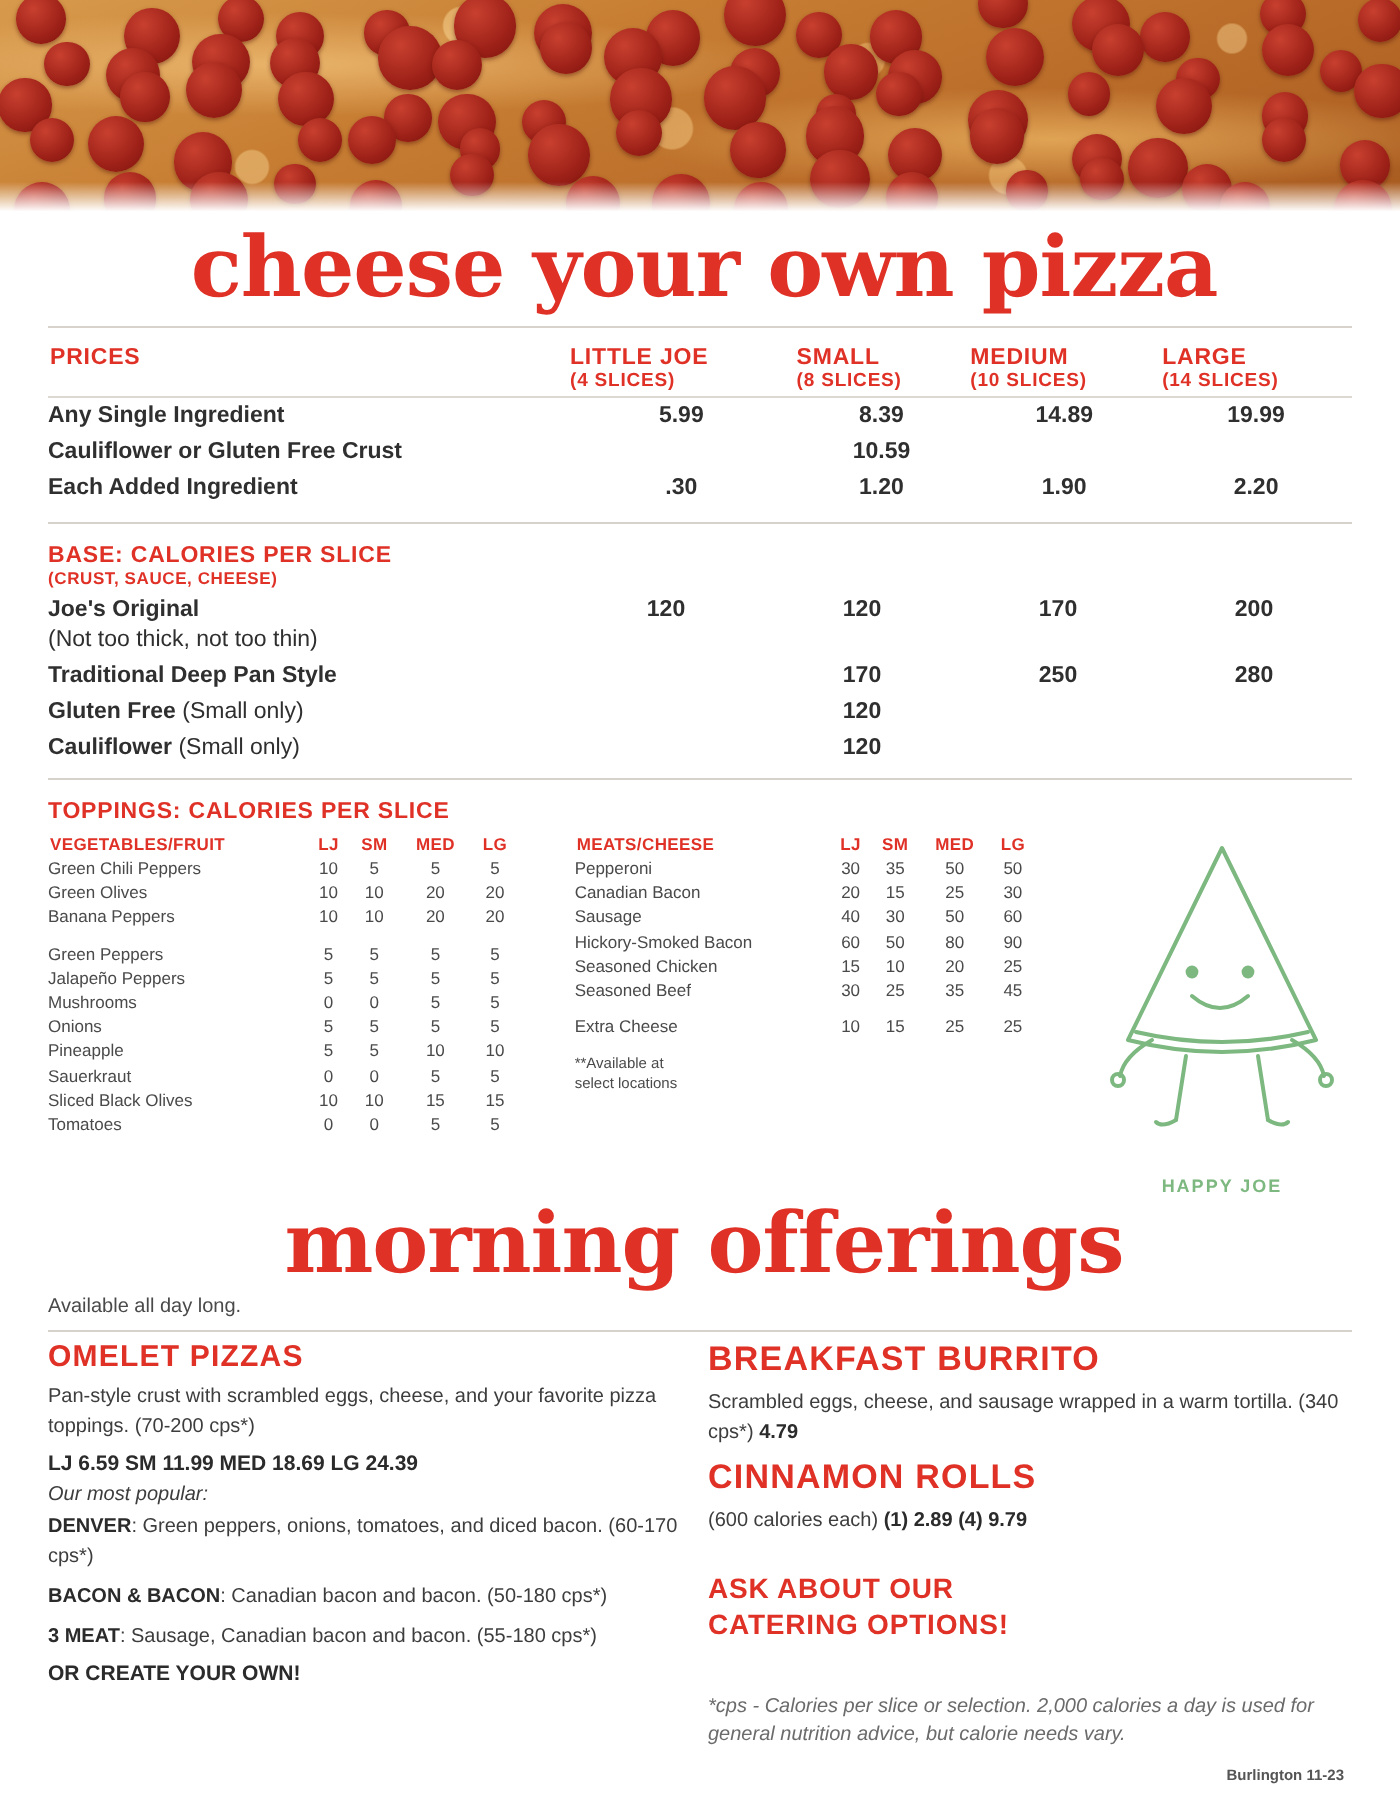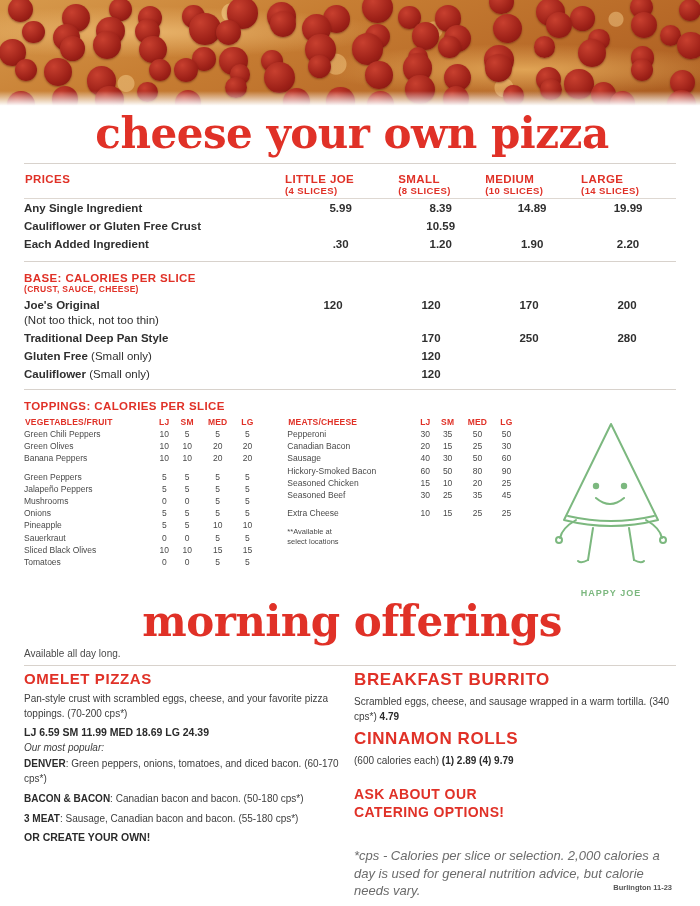--- a/index.html
+++ b/index.html
@@ -229,21 +229,21 @@
   .italic { font-style: italic; font-size: 10px; color: #3d3d3d; margin: 2px 0 3px 0; }
   .ask {
     color: #e03127;
     font-size: 14px;
     font-weight: bold;
     line-height: 1.25;
     letter-spacing: .4px;
     margin-top: 18px;
   }
   .disclaimer {
-    font-size: 13px;
+    font-size: 10px;
     color: #6b6b6b;
     font-style: italic;
     line-height: 1.35;
     margin-top: 26px;
   }
   .footer {
     position: absolute;
     right: 28px;
     bottom: 14px;
     font-size: 7.5px;

